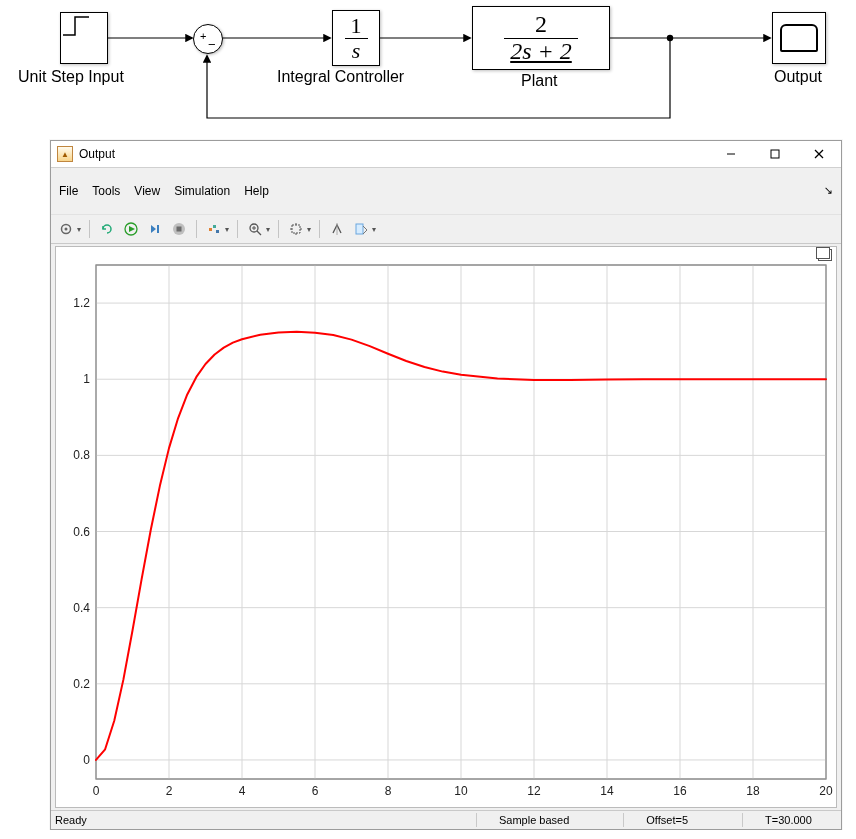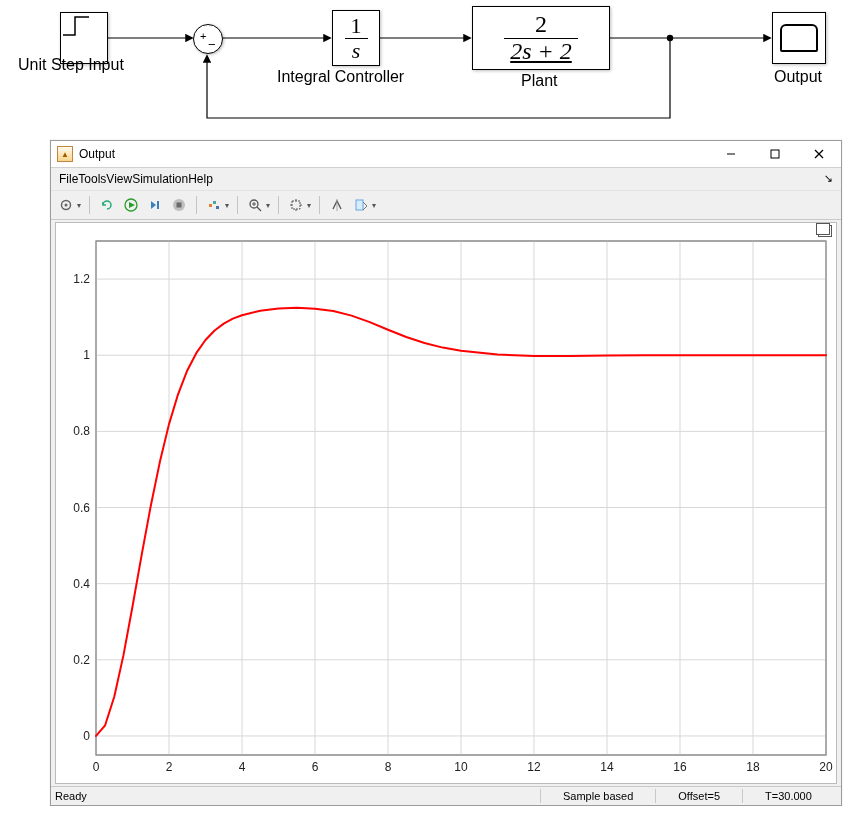--- a/index.html
+++ b/index.html
@@ -101,21 +101,22 @@
   .titlebar .title { flex:1; font-size: 12px; }
   .win-btns { display:flex; }
   .win-btn {
     width: 44px; height:26px;
     display:flex;align-items:center;justify-content:center;
     font-size: 12px;
     color:#222;
   }
   .menubar {
     display:flex;
-    padding: 4px 8px;
+    gap: 14px;
+    padding: 16px 8px;
     background: #f0f0f0;
     font-size: 12px;
   }
   .menubar .spacer{flex:1;}
   .menubar .dock{font-size:11px;}
   .toolbar {
     display:flex;
     align-items:center;
     gap:2px;
     padding: 2px 4px;
@@ -156,20 +157,21 @@
     background:#fff;
   }
   .plot-svg{position:absolute;left:0;top:0;}
   .statusbar{
     display:flex;
     align-items:center;
     border-top:1px solid #c9c9c9;
     background:#f0f0f0;
     font-size:11px;
     height:18px;
+    gap:32px;
   }
   .statusbar .cell{
     padding: 1px 22px;
     border-left:1px solid #c9c9c9;
     white-space:nowrap;
   }
   .statusbar .ready{flex:1; padding-left:4px;}
 </style>
 </head>
 <body>
@@ -193,21 +195,21 @@
     <circle cx="670" cy="38" r="3.2" fill="#000"></circle>
 
     <polyline points="670,38 670,118 207,118 207,56" fill="none" stroke="#000" stroke-width="1.2" marker-end="url(#arr)"></polyline>
   </svg>
 
   <div class="blk" style="left:60px;top:12px;width:46px;height:50px;">
     <svg width="30" height="26">
       <polyline points="2,22 14,22 14,4 28,4" fill="none" stroke="#000" stroke-width="1.5"></polyline>
     </svg>
   </div>
-  <div class="blk-label" style="left:18px;top:56px;">Unit Step Input</div>
+  <div class="blk-label" style="left:18px;top:68px;">Unit Step Input</div>
 
   <div class="sum" style="left:193px;top:24px;">
     <span class="plus">+</span>
     <span class="minus">−</span>
   </div>
 
   <div class="blk" style="left:332px;top:10px;width:46px;height:54px;">
     <span class="frac">
       <span class="num" style="font-style:normal;">1</span>
       <span class="den" style="font-style:italic;">s</span>

